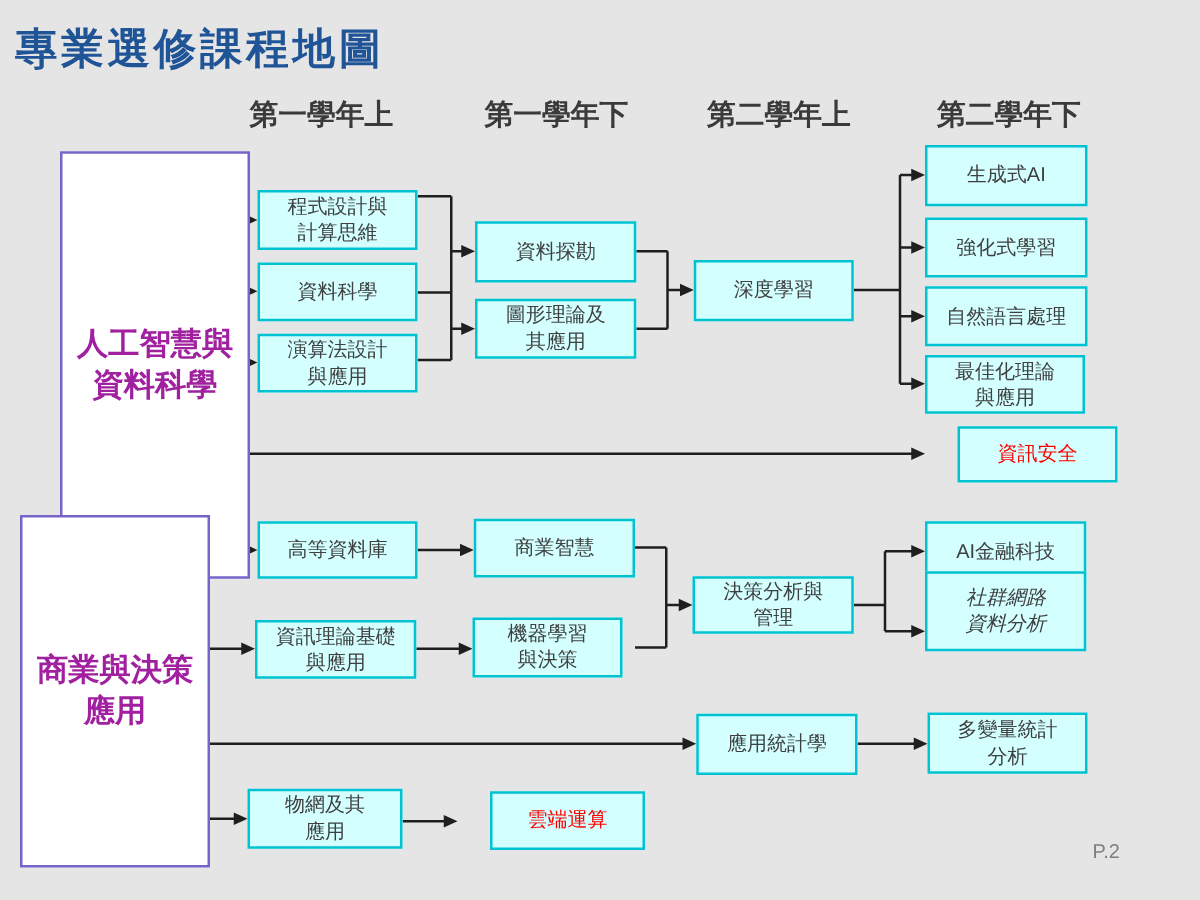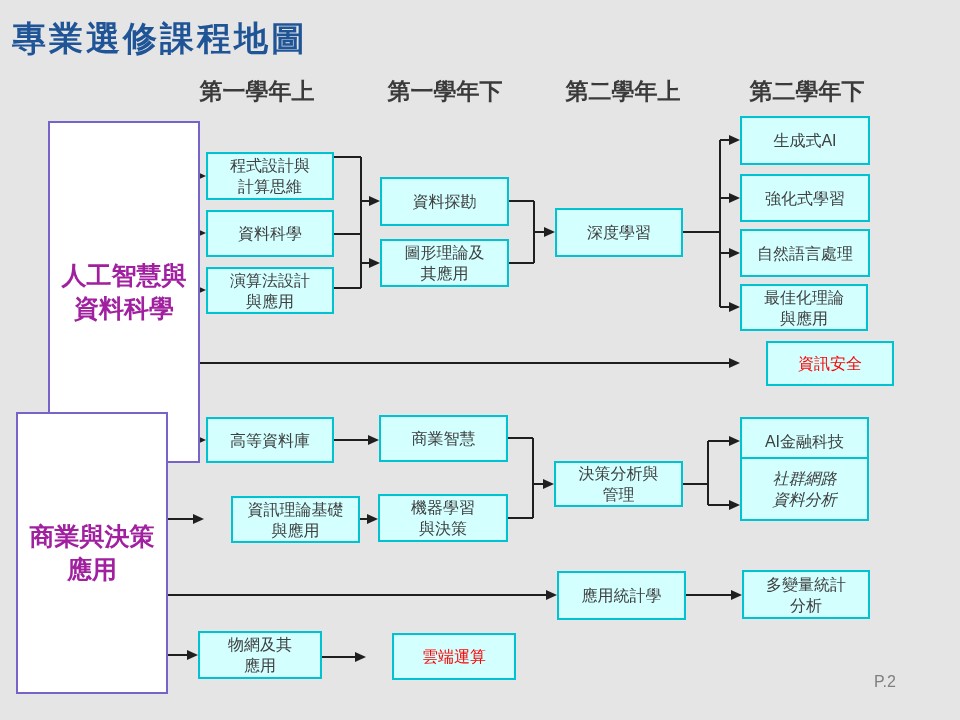--- a/index.html
+++ b/index.html
@@ -136,28 +136,28 @@
       <div class="course" style="left: 740px; top: 284px; width: 128px; height: 47px;">
         <div>最佳化理論</div>
         <div>與應用</div>
       </div>
       <div class="course accent-red" style="left: 740px; top: 341px; width: 128px; height: 45px;">
         <div>資訊安全</div>
       </div>
       <div class="course" style="left: 206px; top: 417px; width: 128px; height: 46px;">
         <div>高等資料庫</div>
       </div>
-      <div class="course" style="left: 204px; top: 496px; width: 129px; height: 47px; margin-left: 27px;">
+      <div class="course" style="left: 204px; top: 496px; width: 129px; height: 47px;">
         <div>資訊理論基礎</div>
         <div>與應用</div>
       </div>
       <div class="course" style="left: 379px; top: 415px; width: 129px; height: 47px;">
         <div>商業智慧</div>
       </div>
-      <div class="course" style="left: 378px; top: 494px; width: 130px; height: 48px;">
+      <div class="course" style="left: 378px; top: 494px; width: 120px; height: 48px;">
         <div>機器學習</div>
         <div>與決策</div>
       </div>
       <div class="course" style="left: 554px; top: 461px; width: 129px; height: 46px;">
         <div>決策分析與</div>
         <div>管理</div>
       </div>
       <div class="course" style="left: 740px; top: 417px; width: 129px; height: 49px;">
         <div>AI金融科技</div>
       </div>

